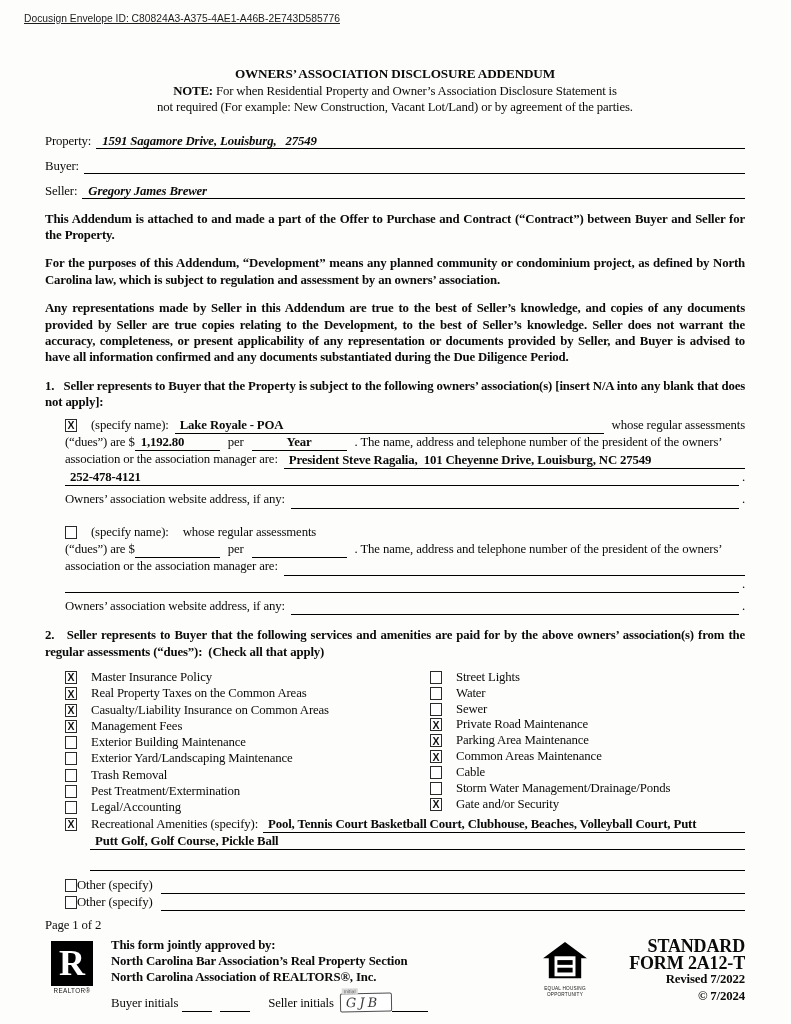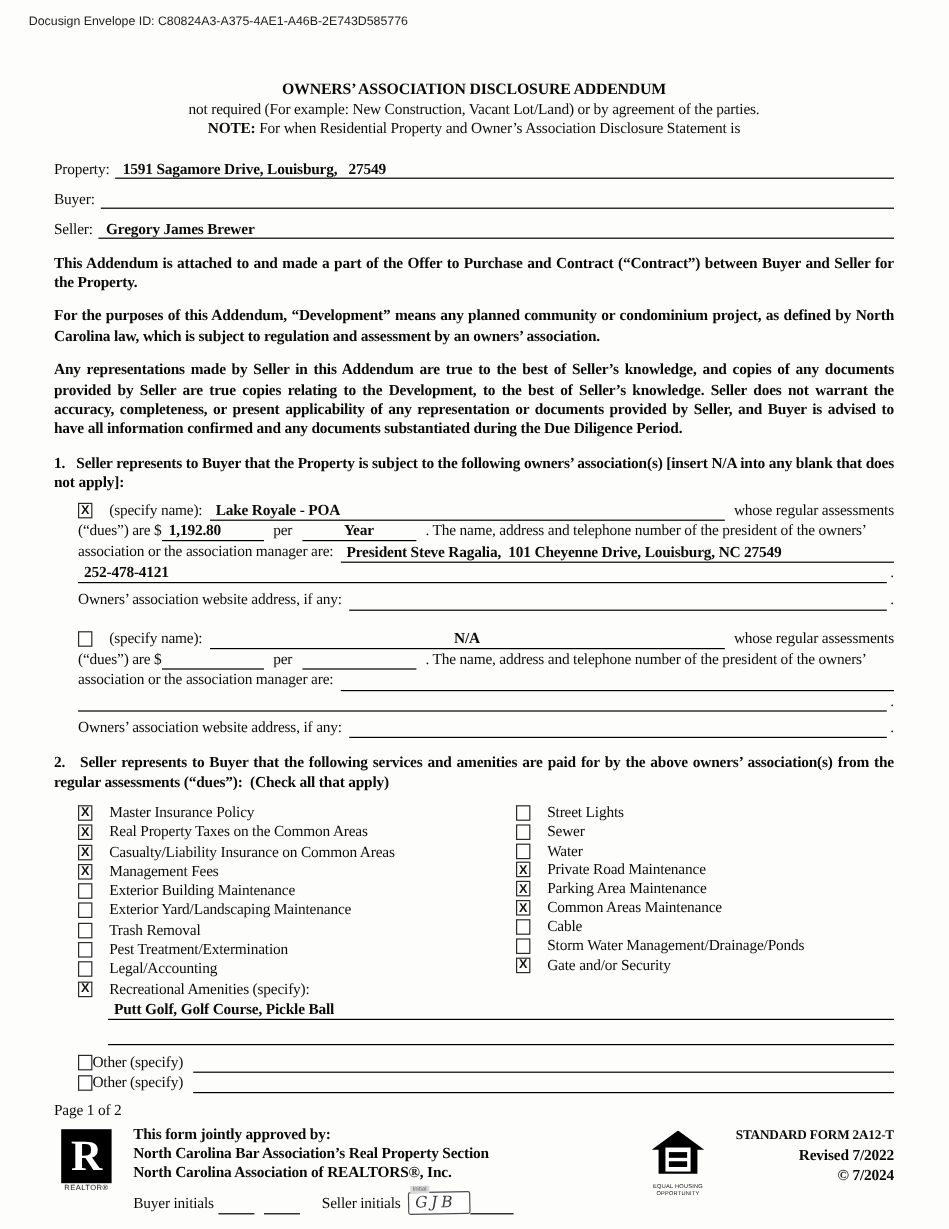--- a/index.html
+++ b/index.html
@@ -3,28 +3,28 @@
 <meta charset="utf-8">
 <style>
   * { box-sizing: border-box; }
   body {
     width: 791px; height: 1024px; margin: 0; overflow: hidden;
     background: #fdfdfc; color: #0b0b0b;
     font-family: "Liberation Serif", serif;
     font-size: 12.8px; letter-spacing: -0.15px;
   }
   .doc { padding: 13px 46px 0 45px; }
-  .envelope { font-family: "Liberation Sans", sans-serif; font-size: 10.3px; letter-spacing: 0; margin-left: -21px; color: #1c1c1c; }
+  .envelope { font-family: "Liberation Sans", sans-serif; font-size: 10.3px; letter-spacing: 0; margin-left: -21px; color: #1c1c1c; text-decoration: underline; }
   .titleblock { margin-top: 42px; text-align: center; line-height: 16.5px; }
   .title { font-weight: 700; font-size: 13.2px; }
   .b { font-weight: 700; }
   .fields { margin-top: 16px; }
   .frow { display: flex; align-items: flex-end; margin-top: 8px; height: 17px; }
   .frow .lab { margin-right: 5px; flex: 0 0 auto; }
-  .fill { flex: 1; border-bottom: 1.2px solid #000; font-weight: 700; padding: 0 6px; height: 16px; line-height: 16px; }
+  .fill { flex: 1; border-bottom: 1.2px solid #000; font-weight: 700; padding: 0 6px; height: 16px; line-height: 16px; font-style: italic; }
   p.body { margin: 12px 0 0; text-align: justify; line-height: 16.4px; font-weight: bold; }
   .assoc { margin-left: 20px; margin-top: 6px; }
   .assoc2 { margin-top: 15px; }
   .arow { display: flex; align-items: flex-end; height: 17.4px; line-height: 17.4px; white-space: nowrap; }
   .u { border-bottom: 1.1px solid #000; height: 17px; line-height: 17px; }
   .flexu { flex: 1; min-width: 0; overflow: hidden; padding: 0 5px; }
   .val { font-weight: 700; }
   .ctr { text-align: center; }
   .w-amt { width: 85px; padding: 0 6px; }
   .w-per { width: 95px; margin: 0 8px; }
@@ -67,33 +67,33 @@
   .sellerlab { margin-left: 14px; }
   .stamp { position: relative; border: 1.4px solid #4d4d4d; border-radius: 2px; padding: 0 11px 0 5px; margin-left: 6px;
     font-family: "DejaVu Serif", serif; font-style: italic; font-size: 13px; color: #3a3a3a; letter-spacing: 3px;
     height: 19px; line-height: 18px; transform: rotate(-1deg); background: #fff; }
   .stamp .tag { position: absolute; top: -6px; left: 1px; font-size: 5px; color: #666; background: #d9d9d9; padding: 0 2px;
     font-style: normal; font-family: "Liberation Sans", sans-serif; letter-spacing: 0; line-height: 6px; }
   .stamp-u { width: 36px; border-bottom: 1px solid #000; height: 8px; }
   .ehlogo { margin-left: 66px; width: 64px; text-align: center; flex: 0 0 auto; padding-top: 4px; }
   .ehtext { font-family: "Liberation Sans", sans-serif; font-size: 4.7px; line-height: 5.6px; color: #161616; letter-spacing: .2px; }
   .forminfo { flex: 1; text-align: right; font-weight: 700; line-height: 16.5px; }
-  .forminfo .l1 { font-size: 11px; }
+  .forminfo .l1 { font-size: 18px; }
 </style>
 </head>
 <body>
 
 <div class="doc">
 
   <div class="envelope">Docusign Envelope ID: C80824A3-A375-4AE1-A46B-2E743D585776</div>
 
   <div class="titleblock">
     <div class="title">OWNERS’ ASSOCIATION DISCLOSURE ADDENDUM</div>
+    <div><span class="b">NOTE:</span><span> For when Residential Property and Owner’s Association Disclosure Statement is</span></div>
     <div>not required (For example: New Construction, Vacant Lot/Land) or by agreement of the parties.</div>
-    <div><span class="b">NOTE:</span><span> For when Residential Property and Owner’s Association Disclosure Statement is</span></div>
   </div>
 
   <div class="fields">
     <div class="frow">
       <span class="lab">Property:</span>
       <span class="fill">1591 Sagamore Drive, Louisburg,&nbsp;&nbsp; 27549</span>
     </div>
     <div class="frow">
       <span class="lab">Buyer:</span>
       <span class="fill"></span>
@@ -135,21 +135,20 @@
       <span class="speclab">Owners’ association website address, if any:</span>
       <span class="u flexu"></span>
       <span class="period">.</span>
     </div>
   </div>
 
   <div class="assoc assoc2">
     <div class="arow">
       <span class="cb"></span>
       <span class="speclab">(specify name):</span>
-      <span class="u flexu val ctr">N/A</span>
       <span class="whose">whose regular assessments</span>
     </div>
     <div class="arow">
       <span>(“dues”) are $</span>
       <span class="u w-amt val"></span>
       <span class="mid">per</span>
       <span class="u w-per val ctr"></span>
       <span class="tailtxt">. The name, address and telephone number of the president of the owners’</span>
     </div>
     <div class="arow">
@@ -208,25 +207,25 @@
           <span>Legal/Accounting</span>
         </div>
     </div>
     <div class="colR">
       <div class="svc">
           <span class="cb"></span>
           <span>Street Lights</span>
         </div>
       <div class="svc">
           <span class="cb"></span>
+          <span>Water</span>
+        </div>
+      <div class="svc">
+          <span class="cb"></span>
           <span>Sewer</span>
-        </div>
-      <div class="svc">
-          <span class="cb"></span>
-          <span>Water</span>
         </div>
       <div class="svc">
           <span class="cb checked">X</span>
           <span>Private Road Maintenance</span>
         </div>
       <div class="svc">
           <span class="cb checked">X</span>
           <span>Parking Area Maintenance</span>
         </div>
       <div class="svc">
@@ -244,20 +243,21 @@
       <div class="svc">
           <span class="cb checked">X</span>
           <span>Gate and/or Security</span>
         </div>
     </div>
   </div>
 
   <div class="recrow">
     <span class="cb checked">X</span>
     <span class="reclab">Recreational Amenities (specify):</span>
+    <span class="u flexu val">Pool, Tennis Court Basketball Court, Clubhouse, Beaches, Volleyball Court, Putt</span>
   </div>
   <div class="rec2">
     <span class="u val">Putt Golf, Golf Course, Pickle Ball</span>
   </div>
 
   <div class="blankline"></div>
 
   <div class="otherrow first">
     <span class="cb"></span>
     <span class="lab">Other (specify)</span>

